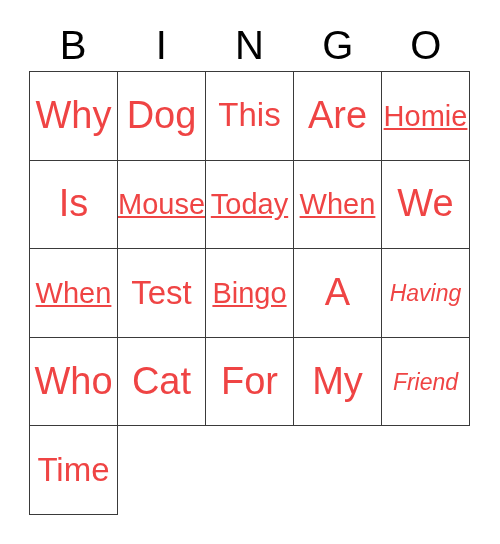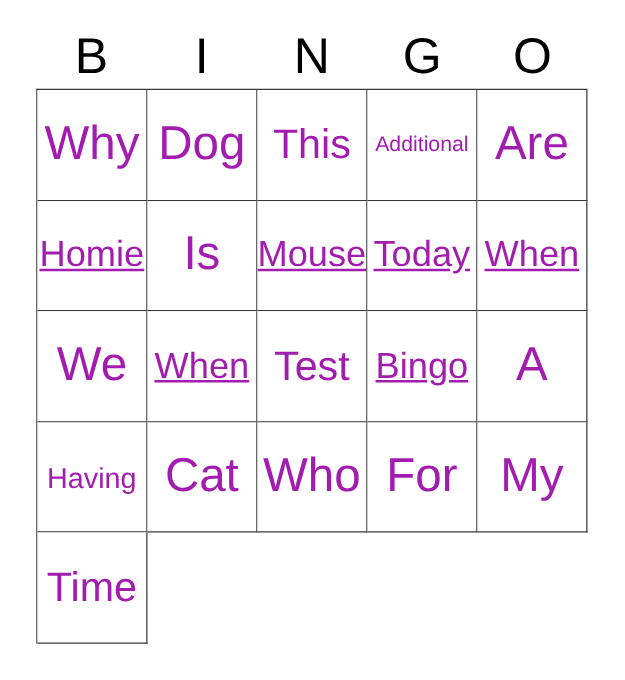--- a/index.html
+++ b/index.html
@@ -67,29 +67,29 @@
     align-items: center;
     justify-content: center;
     overflow: hidden;
     background: #ffffff;
   }
   .cell-text {
     display: block;
     text-align: center;
     line-height: 1.05;
     white-space: nowrap;
-    color: #a21caf;
+    color: #ef4444;
   }
 
   
   .fs-xl { font-size: 38px; }
   .fs-lg { font-size: 33px; }
   .fs-md { font-size: 29px; text-decoration: underline; }
   .fs-sm { font-size: 26px; }
-  .fs-xs { font-size: 23px; }
+  .fs-xs { font-size: 23px; font-style: italic; }
   .fs-xxs{ font-size: 17px; }
 </style>
 </head>
 <body>
 
 <div class="card">
 
   <div class="header-row">
     <div class="header-cell">B</div>
     <div class="header-cell">I</div>
@@ -100,23 +100,20 @@
 
   <div class="grid" id="bingo-grid">
       <div class="cell">
         <span class="cell-text fs-xl">Why</span>
       </div>
       <div class="cell">
         <span class="cell-text fs-xl">Dog</span>
       </div>
       <div class="cell">
         <span class="cell-text fs-lg">This</span>
-      </div>
-      <div class="cell">
-        <span class="cell-text fs-xxs">Additional</span>
       </div>
       <div class="cell">
         <span class="cell-text fs-xl">Are</span>
       </div>
       <div class="cell">
         <span class="cell-text fs-md">Homie</span>
       </div>
       <div class="cell">
         <span class="cell-text fs-xl">Is</span>
       </div>
@@ -141,29 +138,32 @@
       <div class="cell">
         <span class="cell-text fs-md">Bingo</span>
       </div>
       <div class="cell">
         <span class="cell-text fs-xl">A</span>
       </div>
       <div class="cell">
         <span class="cell-text fs-xs">Having</span>
       </div>
       <div class="cell">
-        <span class="cell-text fs-xl">Cat</span>
+        <span class="cell-text fs-xl">Who</span>
       </div>
       <div class="cell">
-        <span class="cell-text fs-xl">Who</span>
+        <span class="cell-text fs-xl">Cat</span>
       </div>
       <div class="cell">
         <span class="cell-text fs-xl">For</span>
       </div>
       <div class="cell">
         <span class="cell-text fs-xl">My</span>
+      </div>
+      <div class="cell">
+        <span class="cell-text fs-xs">Friend</span>
       </div>
       <div class="cell">
         <span class="cell-text fs-lg">Time</span>
       </div>
     </div>
 
 </div>
 
 </body></html>

